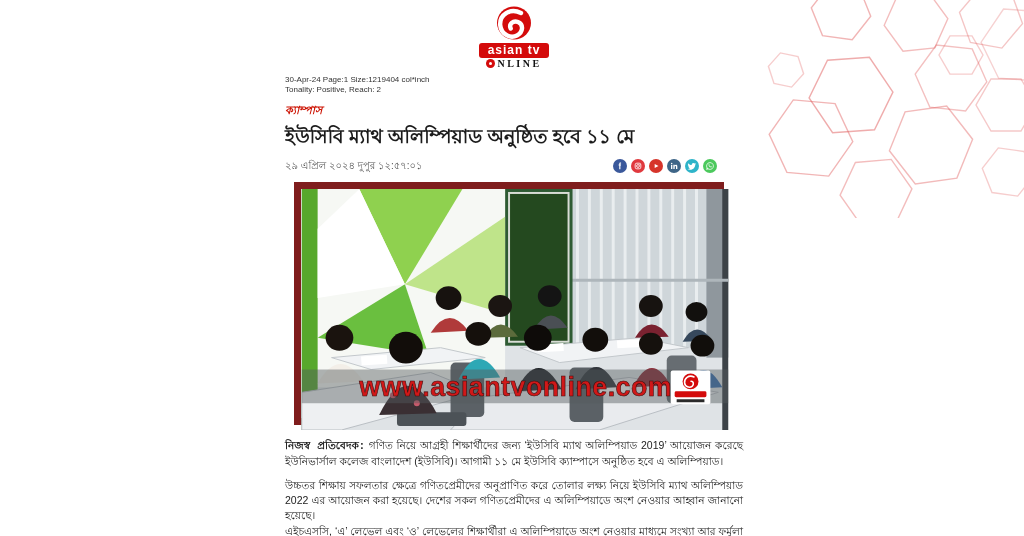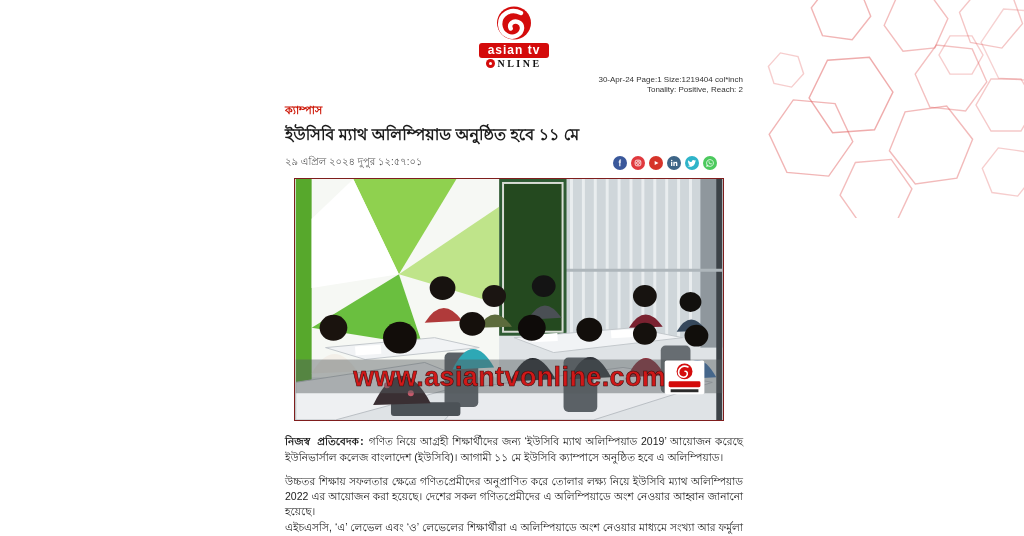--- a/index.html
+++ b/index.html
@@ -20,33 +20,33 @@
               font-weight:bold; font-size:12px; line-height:15px; padding:0 6px;
               border-radius:3px; width:70px; letter-spacing:1px; }
   .logo-online { display:flex; align-items:center; justify-content:center; gap:2px;
                  margin-top:1px;font-family:Liberation Serif, serif; }
   .logo-online .o-dot { width:9px; height:9px; border-radius:50%; background:#d40b0b;
                         position:relative; display:inline-block; }
   .logo-online .o-dot::after { content:""; position:absolute; left:3px; top:3px;
                                width:3px; height:3px; border-radius:50%; background:#fff; }
   .logo-online .nline { font-weight:bold; font-size:10px; letter-spacing:2.5px; color:#111; }
 
-  .meta { margin-top:3px; font-size:8px; line-height:10px; color:#333; text-align:right; }
-
-  .category { margin-top:7px; font-size:11px; font-weight:bold; color:#cc1100; }
-  .headline { margin-top:4px; font-size:16px; font-weight:bold; color:#1b1b1b; line-height:1.25; }
+  .meta { margin-top:3px; font-size:8px; line-height:10px; color:#333; text-align:left; }
+
+  .category { margin-top:7px; font-size:11px; font-weight:bold; color:#cc1100;font-style:italic; }
+  .headline { margin-top:4px; font-size:19px; font-weight:bold; color:#1b1b1b; line-height:1.25; }
 
   .daterow { margin-top:9px; display:flex; justify-content:space-between; align-items:center;gap:8px; }
   .datetime { font-size:10px; color:#555; }
   .sicons { display:flex; gap:4px; margin-right:26px; }
   .sicon { width:14px; height:14px; border-radius:50%; display:flex; align-items:center;
            justify-content:center; cursor:pointer; }
   .sicon svg { display:block; }
 
-  .photo-wrap { margin:7px 0 0 9px; width:430px; height:243px; border:1px solid #7f1d1d;
+  .photo-wrap { margin:7px 0 0 9px; width:430px; height:243px; border:7px solid #7f1d1d;
                 background:#e8eaec; }
   .photo-wrap svg { display:block; }
 
   .body-text { margin-top:13px; font-size:10.5px; line-height:15px; color:#222;
                text-align:justify; }
   .body-text p { margin-bottom:9px; }
   .body-text p.tight { margin-bottom:1px; }
   .lead { font-weight:bold;font-family:Liberation Mono, monospace; }
 </style>
 </head>

